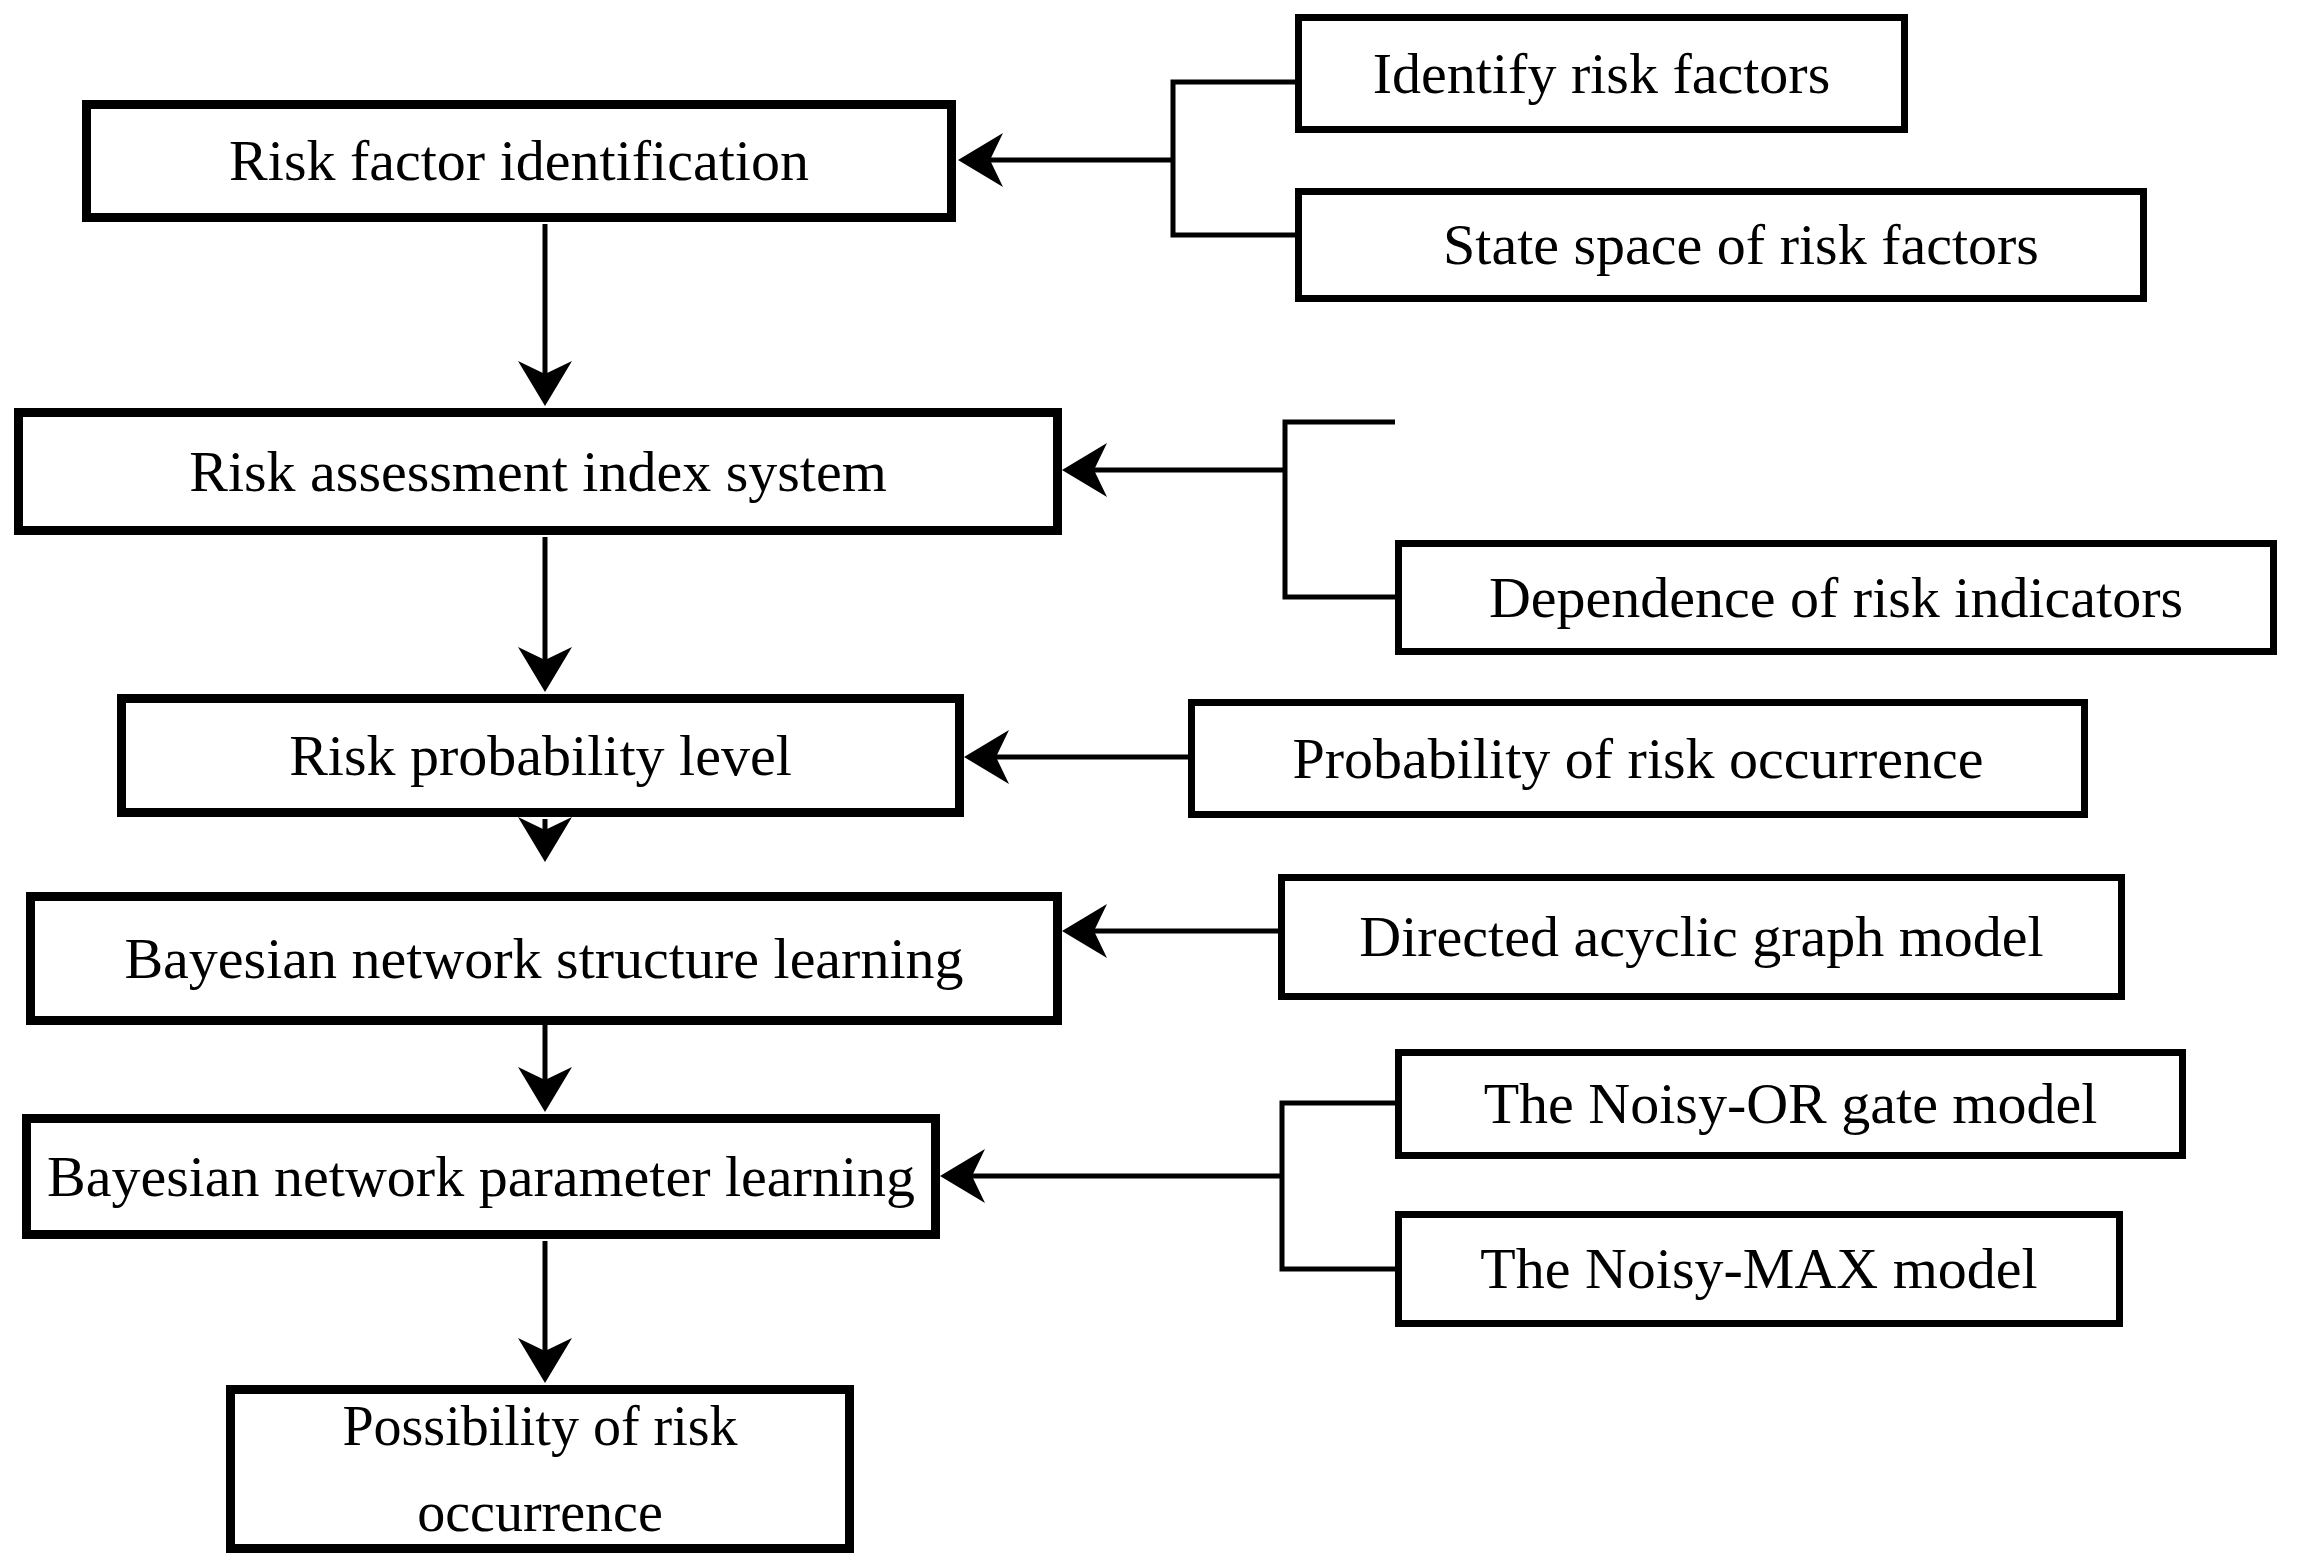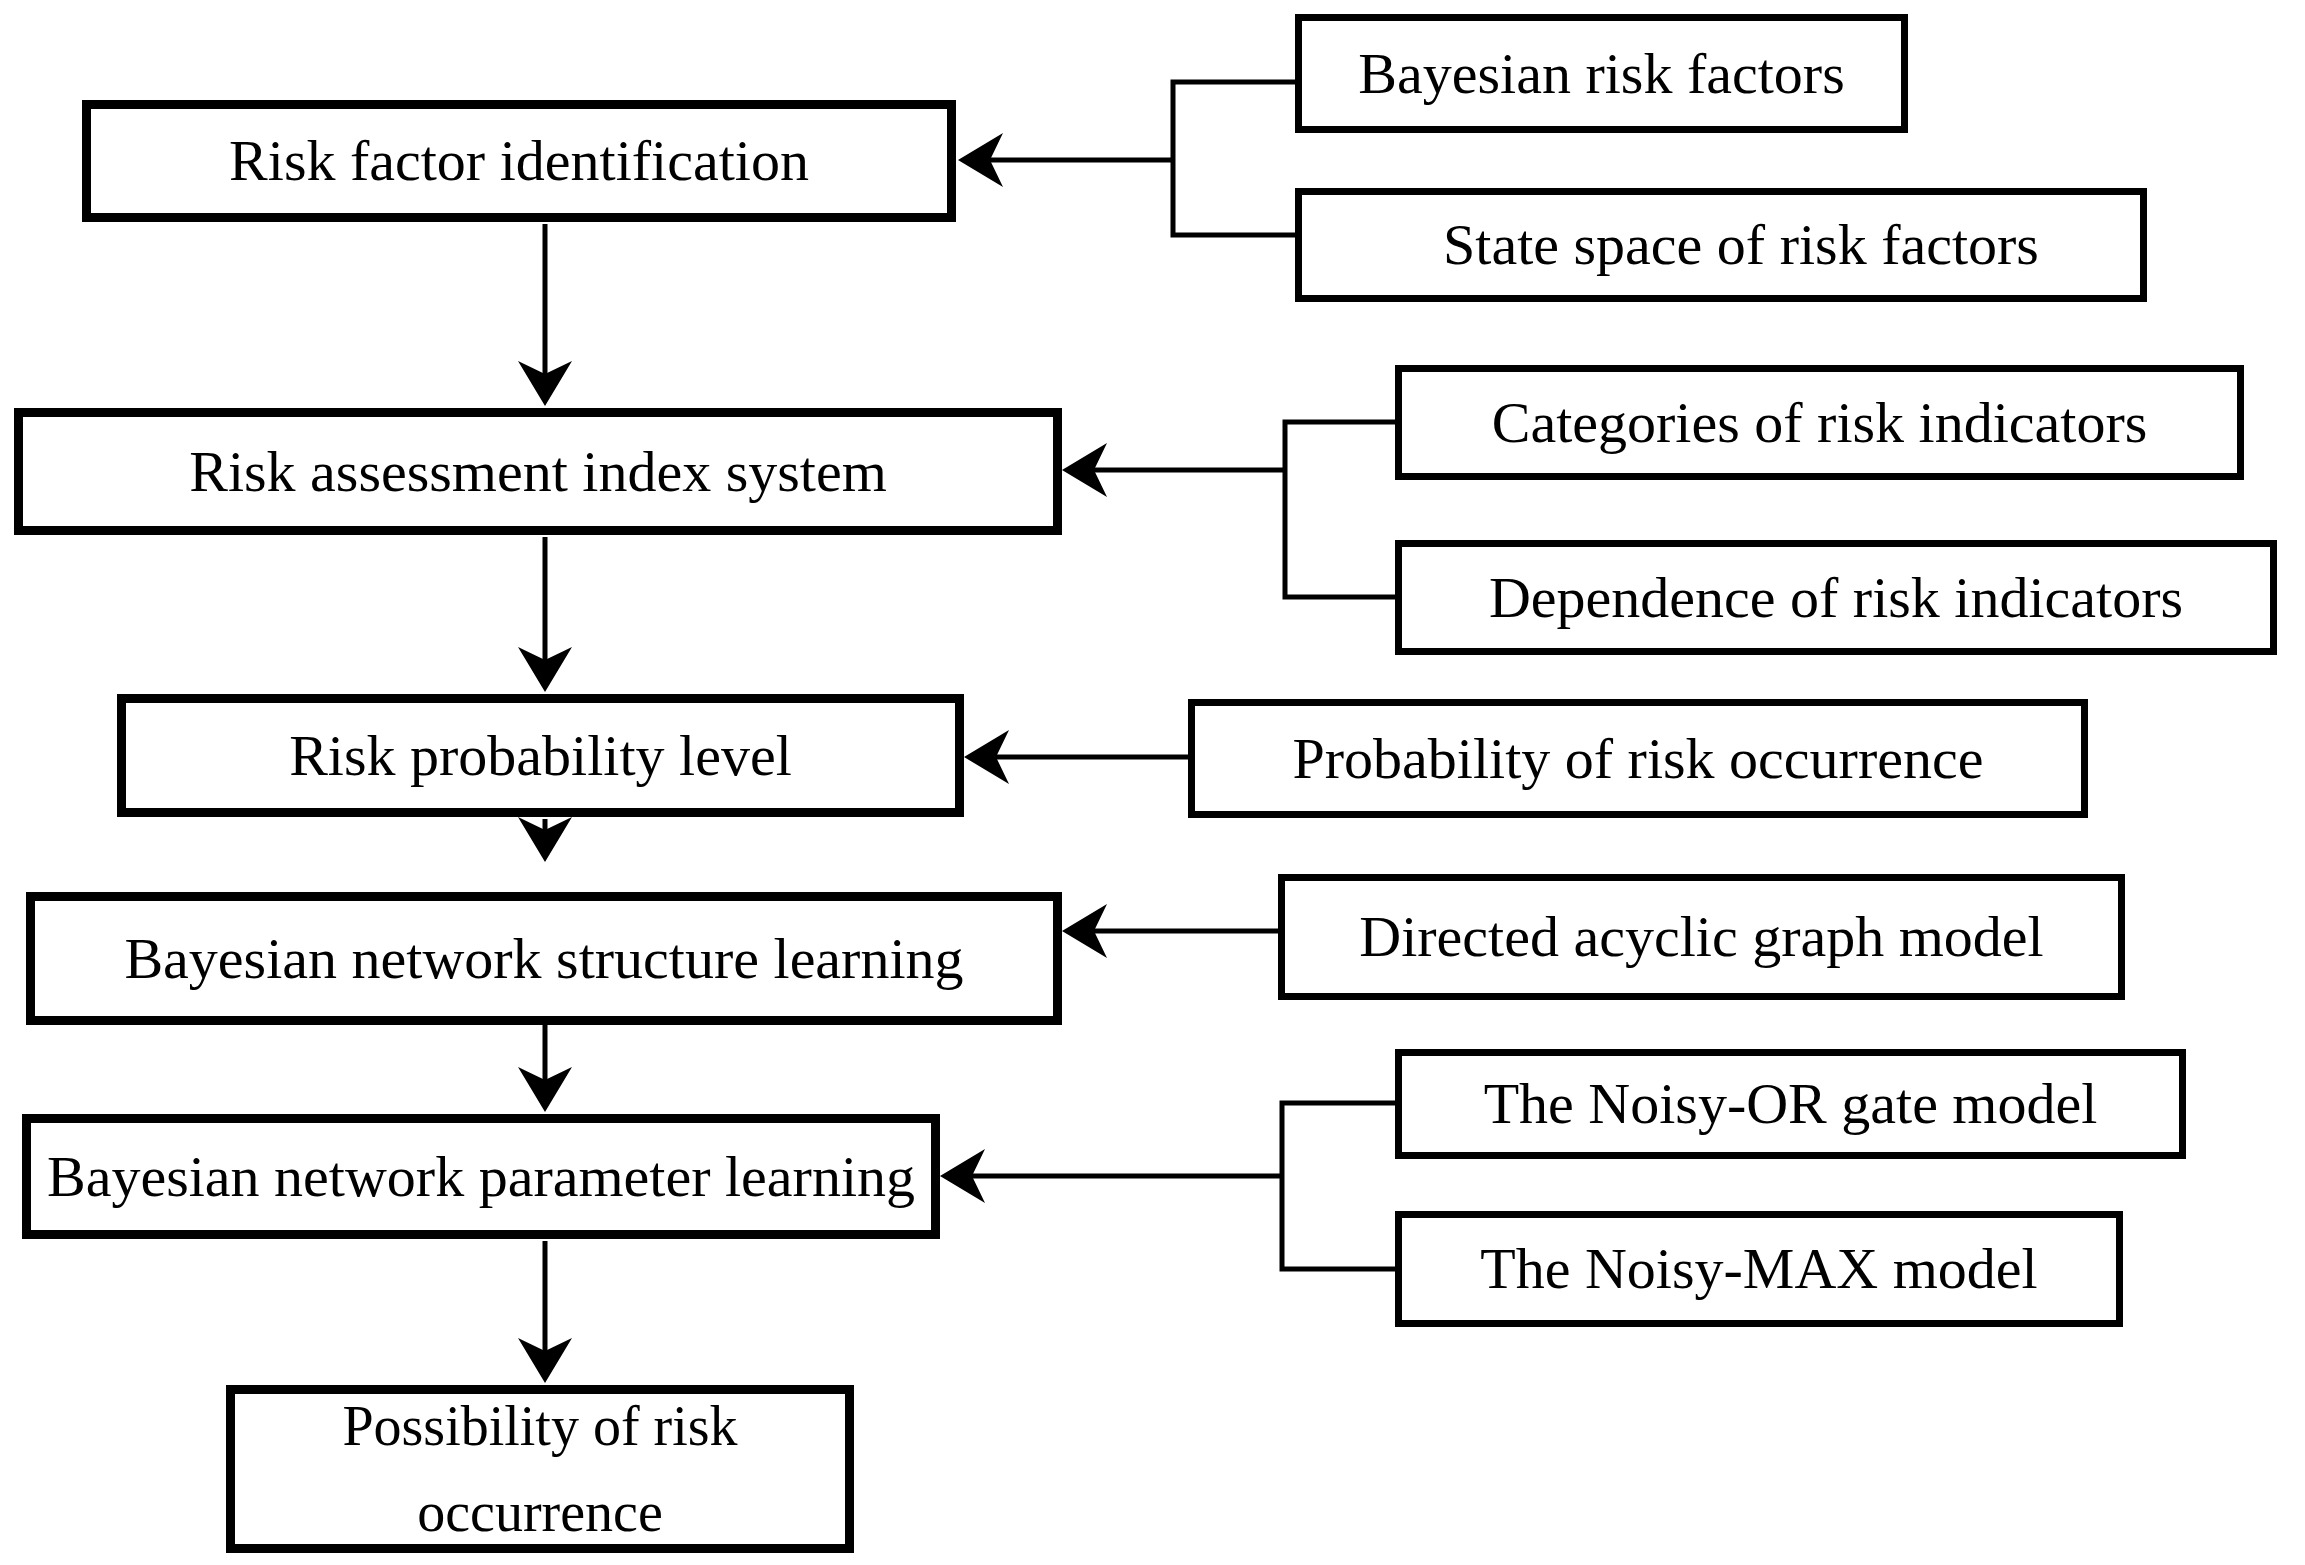--- a/index.html
+++ b/index.html
@@ -118,27 +118,24 @@
   </div>
   <div class="node n5">
     <span>Bayesian network parameter learning</span>
   </div>
   <div class="node n6 wrap">
     <span>Possibility of risk</span>
     <span>occurrence</span>
   </div>
 
   <div class="node side rA">
-    <span>Bayesian risk factors</span>
+    <span>Identify risk factors</span>
   </div>
   <div class="node side rB">
     <span>State space of risk factors</span>
-  </div>
-  <div class="node side rC">
-    <span>Categories of risk indicators</span>
   </div>
   <div class="node side rD">
     <span>Dependence of risk indicators</span>
   </div>
   <div class="node side rE">
     <span>Probability of risk occurrence</span>
   </div>
   <div class="node side rF">
     <span>Directed acyclic graph model</span>
   </div>

